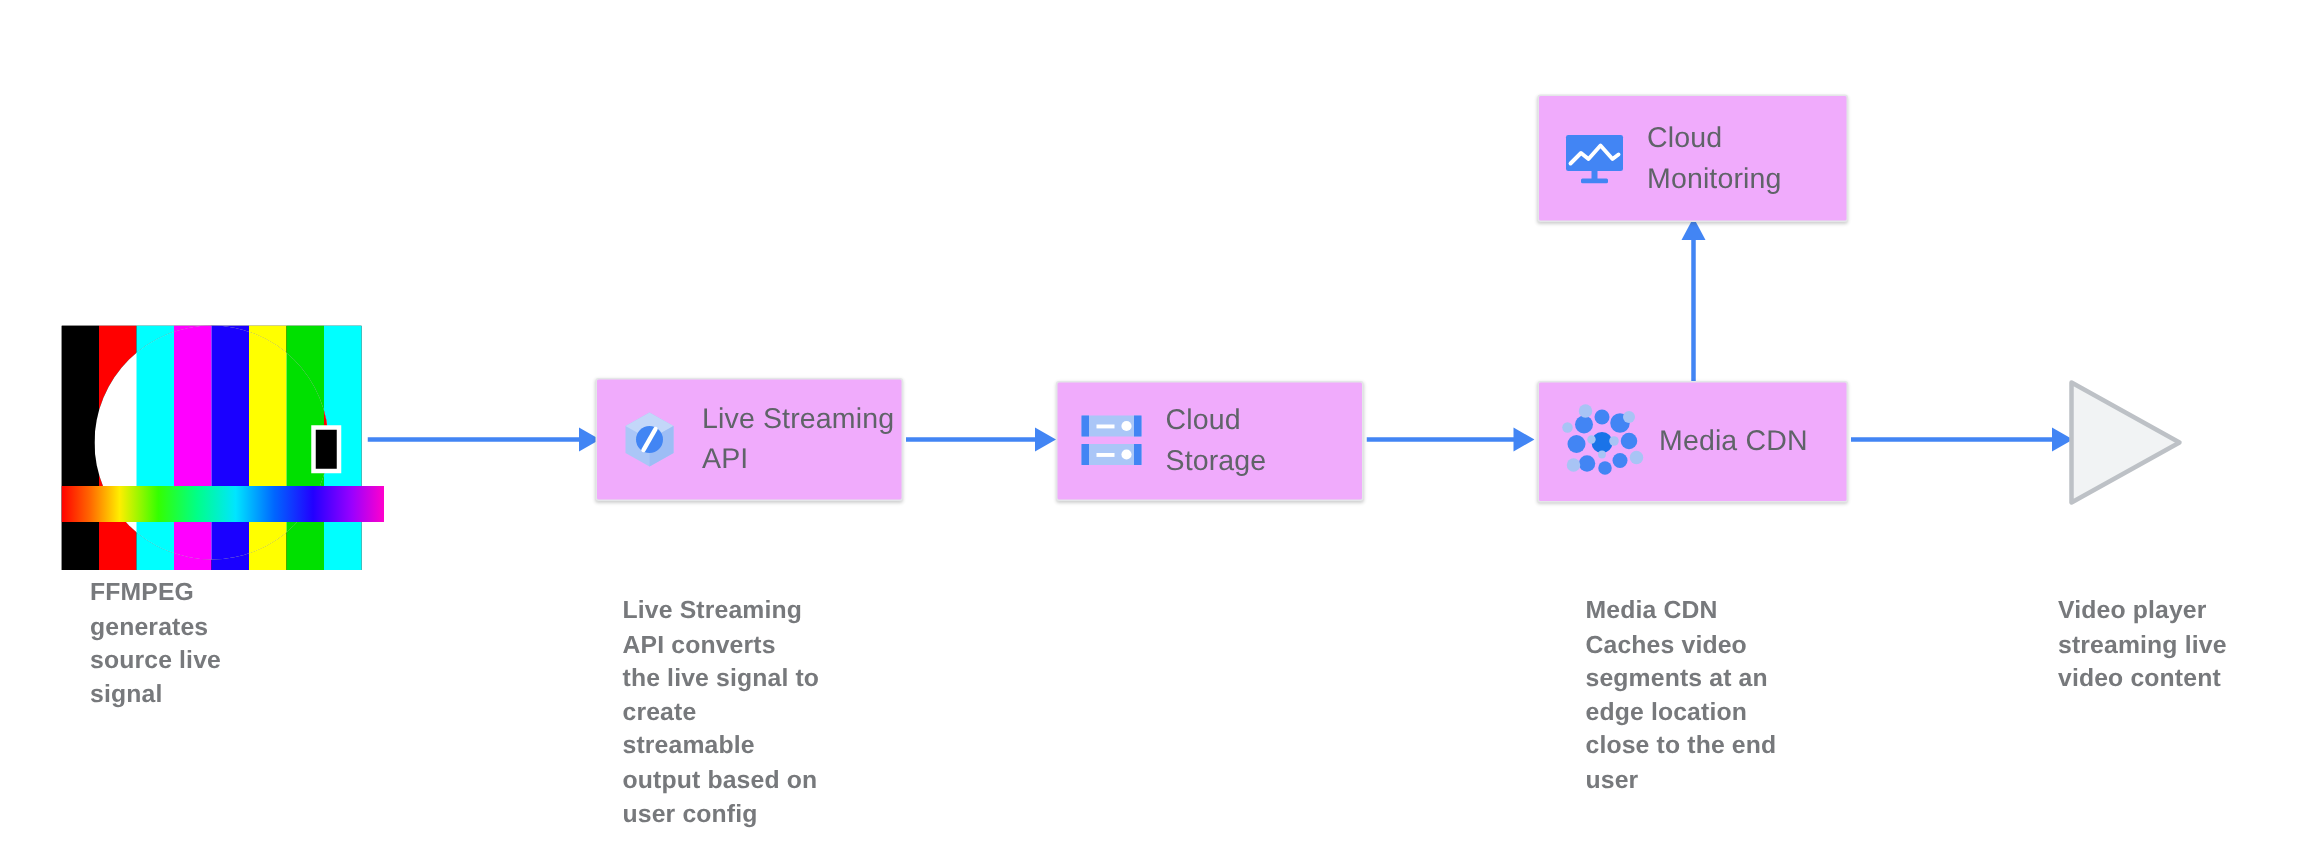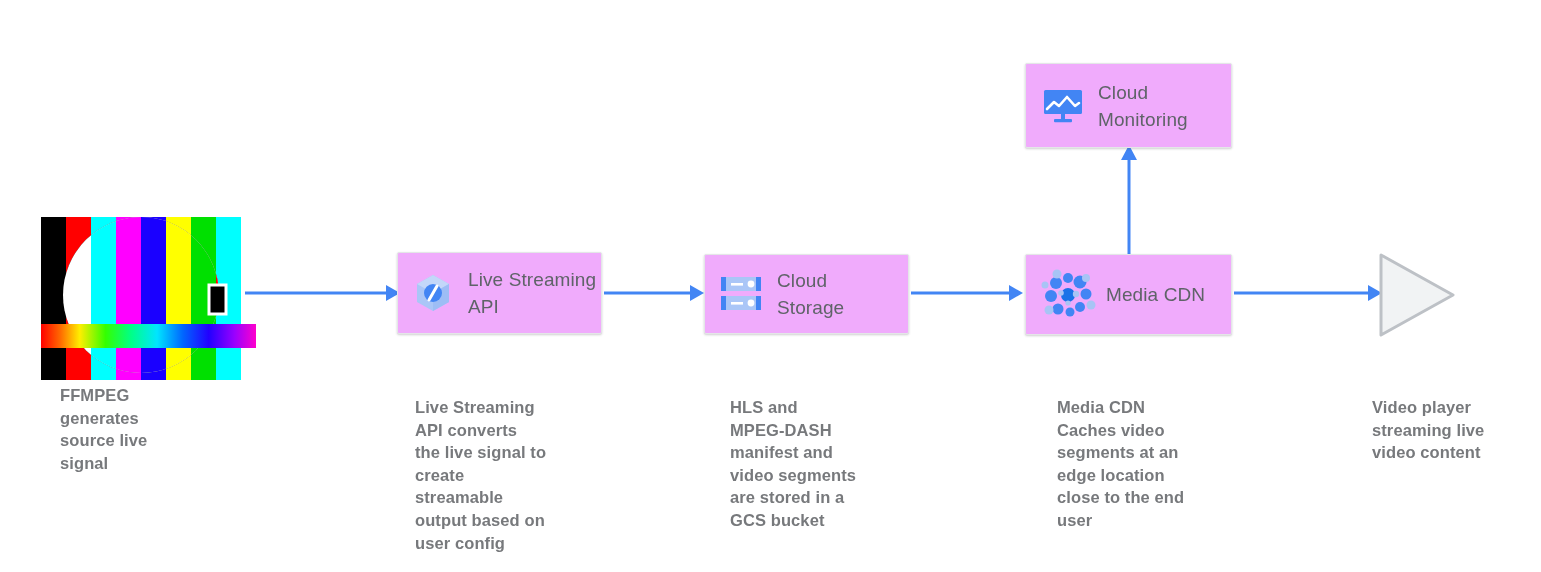--- a/index.html
+++ b/index.html
@@ -184,26 +184,20 @@
           <rect x="38" y="23" width="5" height="14" fill="#4285f4"></rect>
           <rect x="13" y="29" width="12" height="2.6" fill="#ffffff"></rect>
           <circle cx="33" cy="30" r="3.4" fill="#ffffff"></circle>
         </g>
       </svg>
     </span>
     <span class="node-label" style="margin-left:12px;">Cloud
 Storage</span>
   </div>
 
-  <div class="caption" style="left:730px; top:396px; width:200px;">HLS and
-MPEG-DASH
-manifest and
-video segments
-are stored in a
-GCS bucket</div>
 
   <div class="conn" style="left:911px; top:284px; width:112px; height:18px;">
     <svg width="112" height="18" viewBox="0 0 112 18" xmlns="http://www.w3.org/2000/svg">
       <line x1="0" y1="9" x2="99" y2="9" stroke="#4285f4" stroke-width="3"></line>
       <polygon points="98,1 112,9 98,17" fill="#4285f4"></polygon>
     </svg>
   </div>
 
   <div class="conn" style="left:1119px; top:145px; width:20px; height:112px;">
     <svg width="20" height="112" viewBox="0 0 20 112" xmlns="http://www.w3.org/2000/svg">

